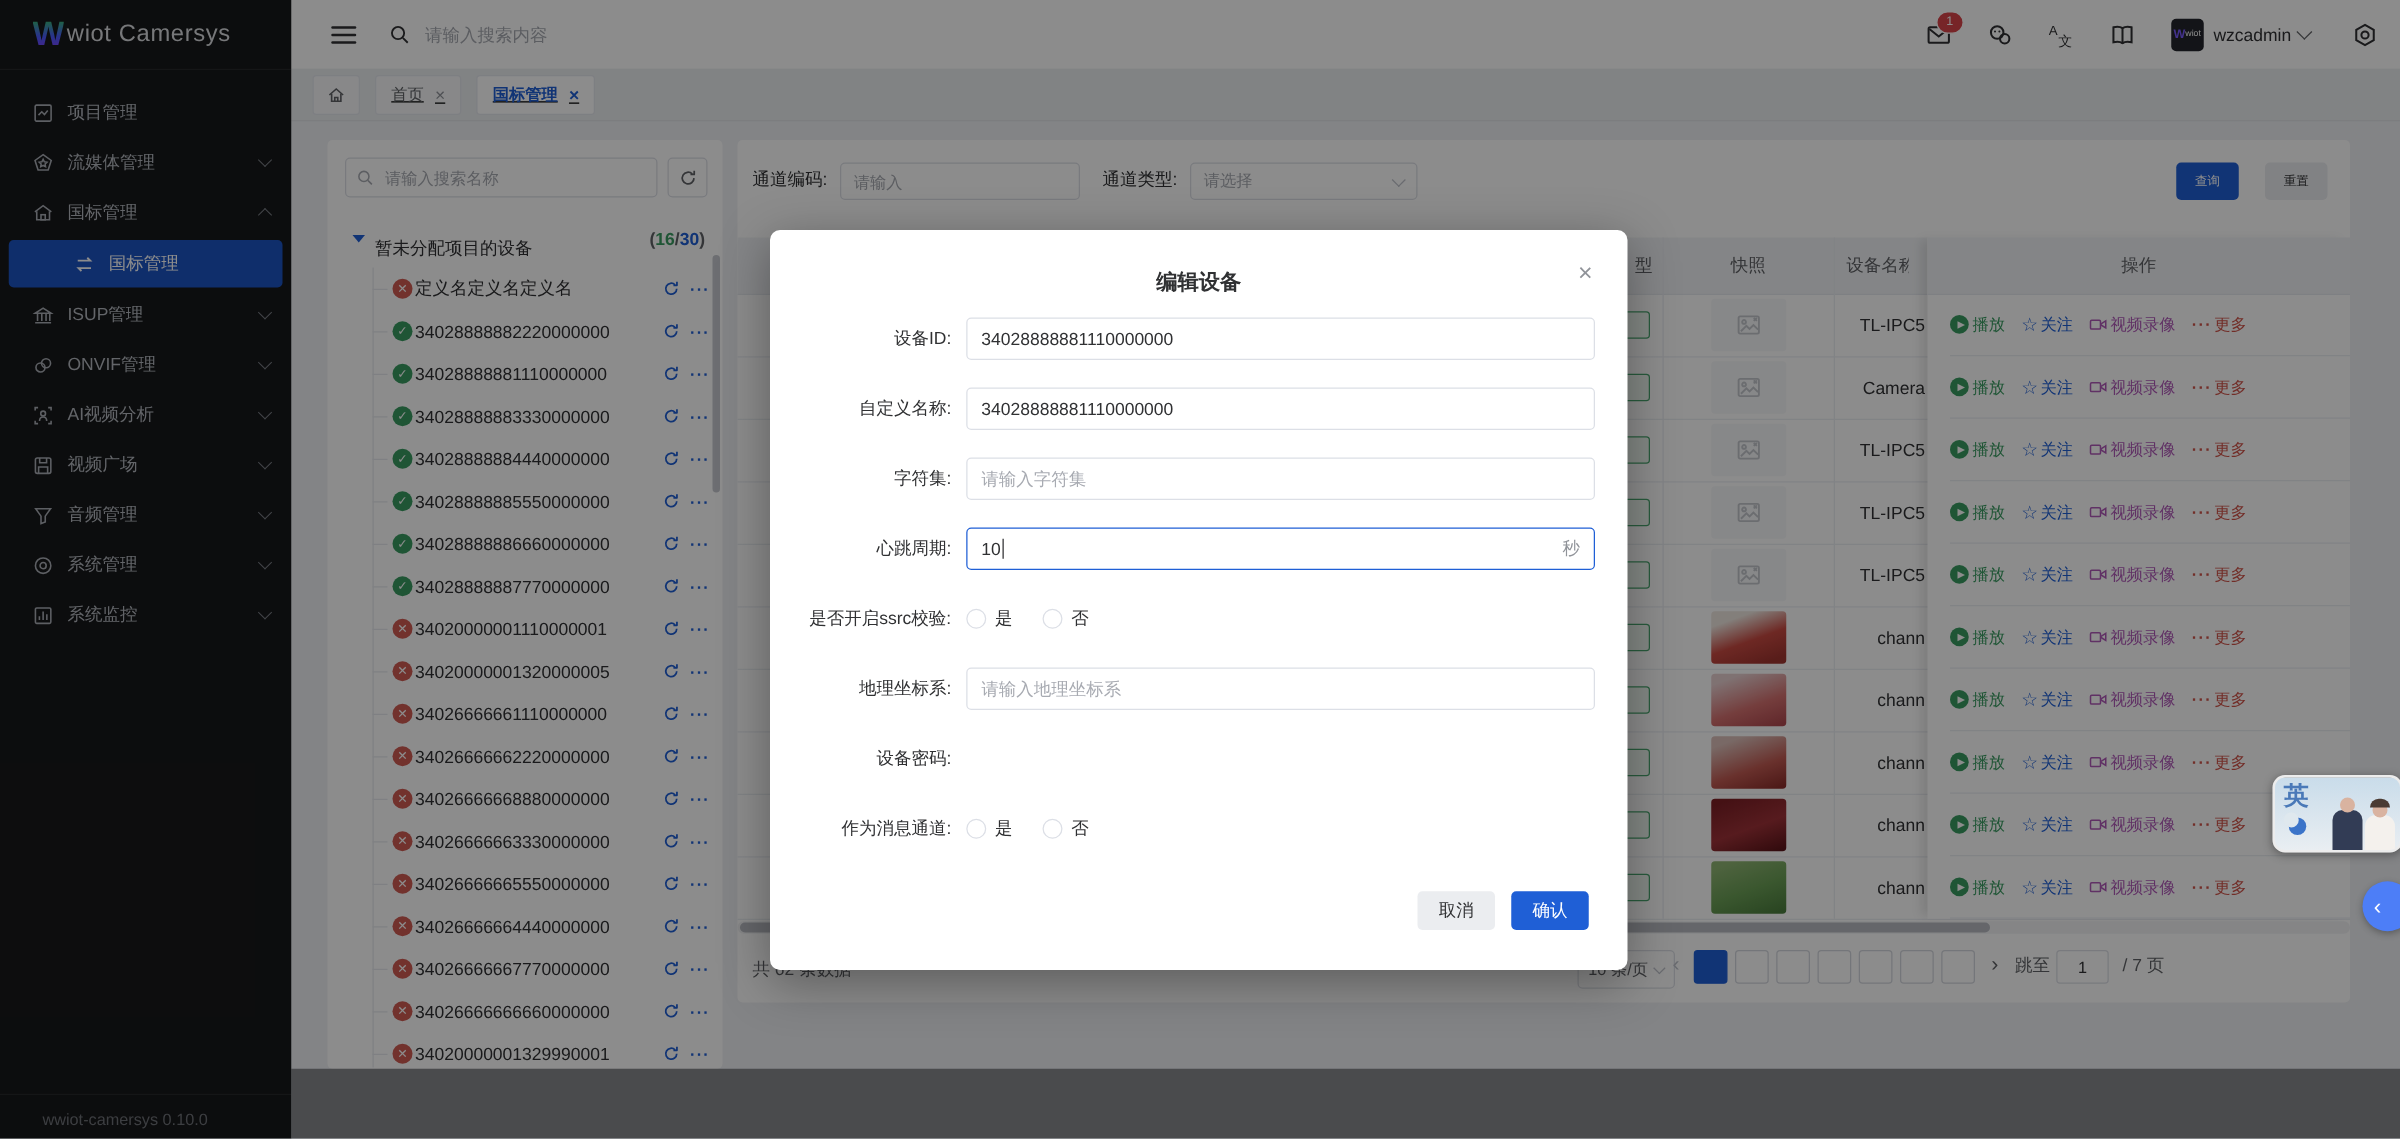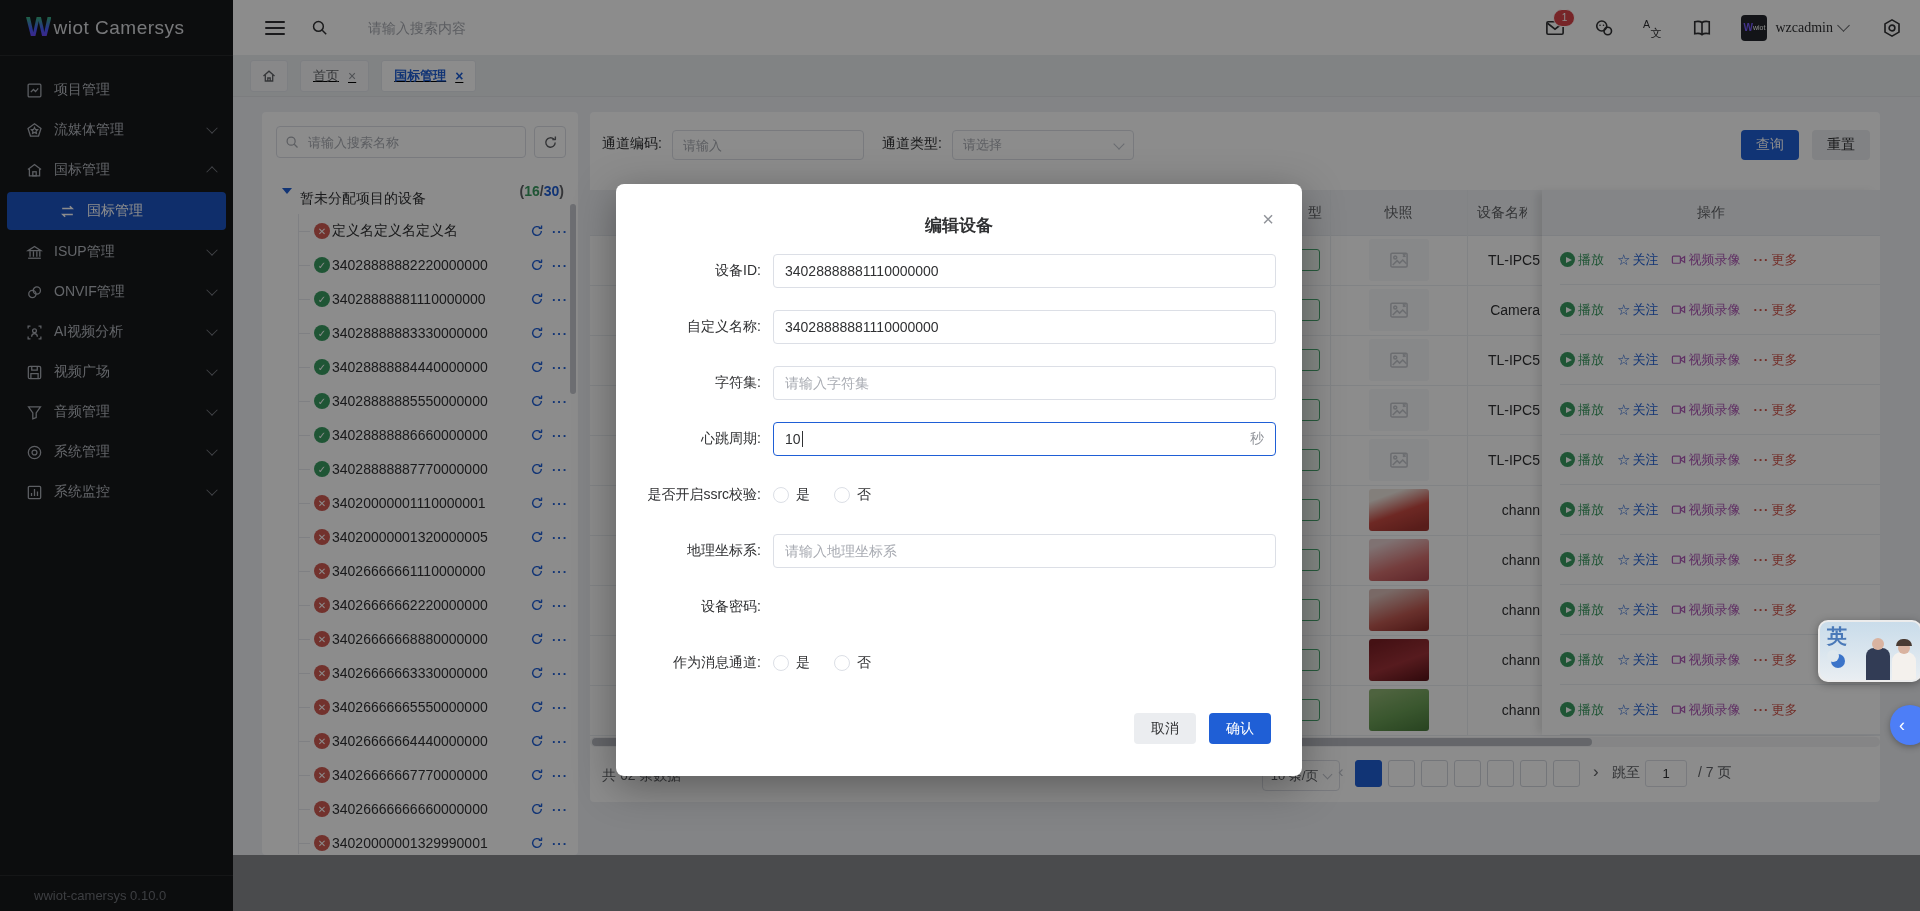--- a/index.html
+++ b/index.html
@@ -17,31 +17,31 @@
   .chev{width:9px;height:9px;border-right:1.5px solid #7a7e85;border-bottom:1.5px solid #7a7e85;transform:rotate(45deg) scale(.8);margin-top:-4px;}
   .chev.up{transform:rotate(225deg) scale(.8);margin-top:4px;}
   .chev.none{visibility:hidden;}
   .submenu-item{height:38px;margin:2px 7px;border-radius:4px;background:var(--sidebar_active);display:flex;align-items:center;padding-left:52px;color:#fff;font-size:14px;cursor:pointer;}
   .submenu-item .mi-icon{color:#fff;}
   .version{position:absolute;left:0;right:0;bottom:8px;padding-left:34px;color:#6e7177;font-size:13px;border-top:1px solid rgba(255,255,255,.07);padding-top:12px;}
   
   .topbar{position:absolute;left:233px;top:0;right:0;height:55px;background:#fff;display:flex;align-items:center;z-index:5;}
   .burger{margin-left:32px;width:20px;cursor:pointer;}
   .burger span{display:block;height:2px;background:#303133;margin:4px 0;border-radius:1px;}
-  .tb-search{display:flex;align-items:center;margin-left:26px;color:#303133;gap:28px;}
+  .tb-search{display:flex;align-items:center;margin-left:26px;color:#303133;}
   .tb-search svg{width:17px;height:17px;color:#303133;}
   .tb-search input{border:0;outline:0;font-size:14px;margin-left:10px;width:200px;color:#303133;font-family:inherit;}
   .tb-search input::placeholder{color:#a8abb2;}
   .tb-right{position:absolute;right:0;top:0;height:55px;display:flex;align-items:center;}
   .tb-ic{width:20px;height:20px;color:#303133;position:relative;margin-right:29px;cursor:pointer;display:inline-flex;}
   .tb-ic svg{width:20px;height:20px;}
   .badge{position:absolute;top:-9px;right:-10px;min-width:16px;height:16px;border-radius:9px;background:var(--badge);color:#fff;font-size:10px;display:flex;align-items:center;justify-content:center;border:1px solid #fff;padding:0 2px;}
   .avatar{width:26px;height:26px;border-radius:4px;background:#23262c;color:#fff;font-size:7px;display:flex;align-items:center;justify-content:center;margin-right:8px;overflow:hidden;}
   .avatar b{color:#7a5cff;font-size:10px;}
-  .username{font-size:14px;color:#303133;margin-right:6px;cursor:pointer;font-family:Liberation Serif, serif;}
+  .username{font-size:14px;color:#303133;margin-right:6px;cursor:pointer;}
   .user-chev{width:8px;height:8px;border-right:1.5px solid #606266;border-bottom:1.5px solid #606266;transform:rotate(45deg);margin-top:-4px;margin-right:34px;}
   .gear{margin-right:18px;}
   
   .tabbar{position:absolute;left:233px;top:55px;right:0;height:41px;background:#eceef1;display:flex;align-items:center;border-bottom:1px solid #e2e4e8;z-index:5;text-decoration:underline;}
   .tab-chip{height:30px;background:#f7f8fa;border:1px solid #e4e7ed;border-radius:3px;display:flex;align-items:center;padding:0 12px;margin-left:12px;font-size:13px;color:#606266;cursor:pointer;}
   .tab-chip.icon-only{width:36px;justify-content:center;padding:0;margin-left:17px;color:#606266;}
   .tab-chip .x{margin-left:9px;color:#909399;font-size:14px;}
   .tab-chip.active{background:#fff;color:var(--primary);font-weight:bold;}
   .tab-chip.active .x{color:var(--primary);}
   .tab-chip svg{width:16px;height:16px;}
@@ -76,21 +76,21 @@
   .ti-more{color:var(--primary);font-weight:bold;letter-spacing:1px;margin-right:10px;cursor:pointer;font-size:13px;}
   .tree-scroll{position:absolute;right:2px;top:92px;width:6px;height:190px;border-radius:3px;background:#c6c9cf;}
   
   .main-card{position:absolute;left:357px;top:16px;width:1290px;height:690px;background:#fff;border-radius:4px;}
   .filter-row{position:absolute;left:0;top:0;right:0;height:66px;}
   .f-label{position:absolute;top:23px;font-size:14px;color:#303133;}
   .f-input{position:absolute;top:18px;height:30px;border:1px solid #dcdfe6;border-radius:4px;font-size:13px;padding:0 10px;outline:none;color:#303133;font-family:inherit;box-sizing:border-box;}
   .f-input::placeholder{color:#a8abb2;}
   .f-select{position:absolute;top:18px;height:30px;border:1px solid #dcdfe6;border-radius:4px;display:flex;align-items:center;padding:0 10px;font-size:13px;color:#a8abb2;box-sizing:border-box;cursor:pointer;}
   .f-select .sel-chev{margin-left:auto;width:7px;height:7px;border-right:1.5px solid #c0c4cc;border-bottom:1.5px solid #c0c4cc;transform:rotate(45deg);margin-top:-3px;}
-  .btn{border:none;border-radius:4px;font-size:14px;font-family:inherit;cursor:pointer;}
+  .btn{border:none;border-radius:4px;font-size:10px;font-family:inherit;cursor:pointer;}
   .btn-primary{background:var(--primary);color:#fff;}
   .btn-plain{background:#ebedf0;color:#303133;}
   .f-btn{position:absolute;top:18px;height:30px;padding:0 15px;}
   
   .thead{position:absolute;left:0;top:78px;right:0;height:45px;background:#f1f3f6;border-bottom:1px solid #e6e9ef;font-size:14px;color:#606266;}
   .th{position:absolute;top:0;height:45px;display:flex;align-items:center;justify-content:center;white-space:nowrap;overflow:hidden;}
   .tbody{position:absolute;left:0;top:123px;right:0;height:500px;}
   .trow{position:absolute;left:0;right:0;height:50px;border-bottom:1px solid #eceef3;}
   .vline{position:absolute;top:78px;height:545px;width:1px;background:#eceef3;}
   .tag-sliver{position:absolute;left:690px;top:14px;width:40px;height:22px;border:1px solid #4aa76f;background:#f0f9f3;border-radius:3px;box-sizing:border-box;}

